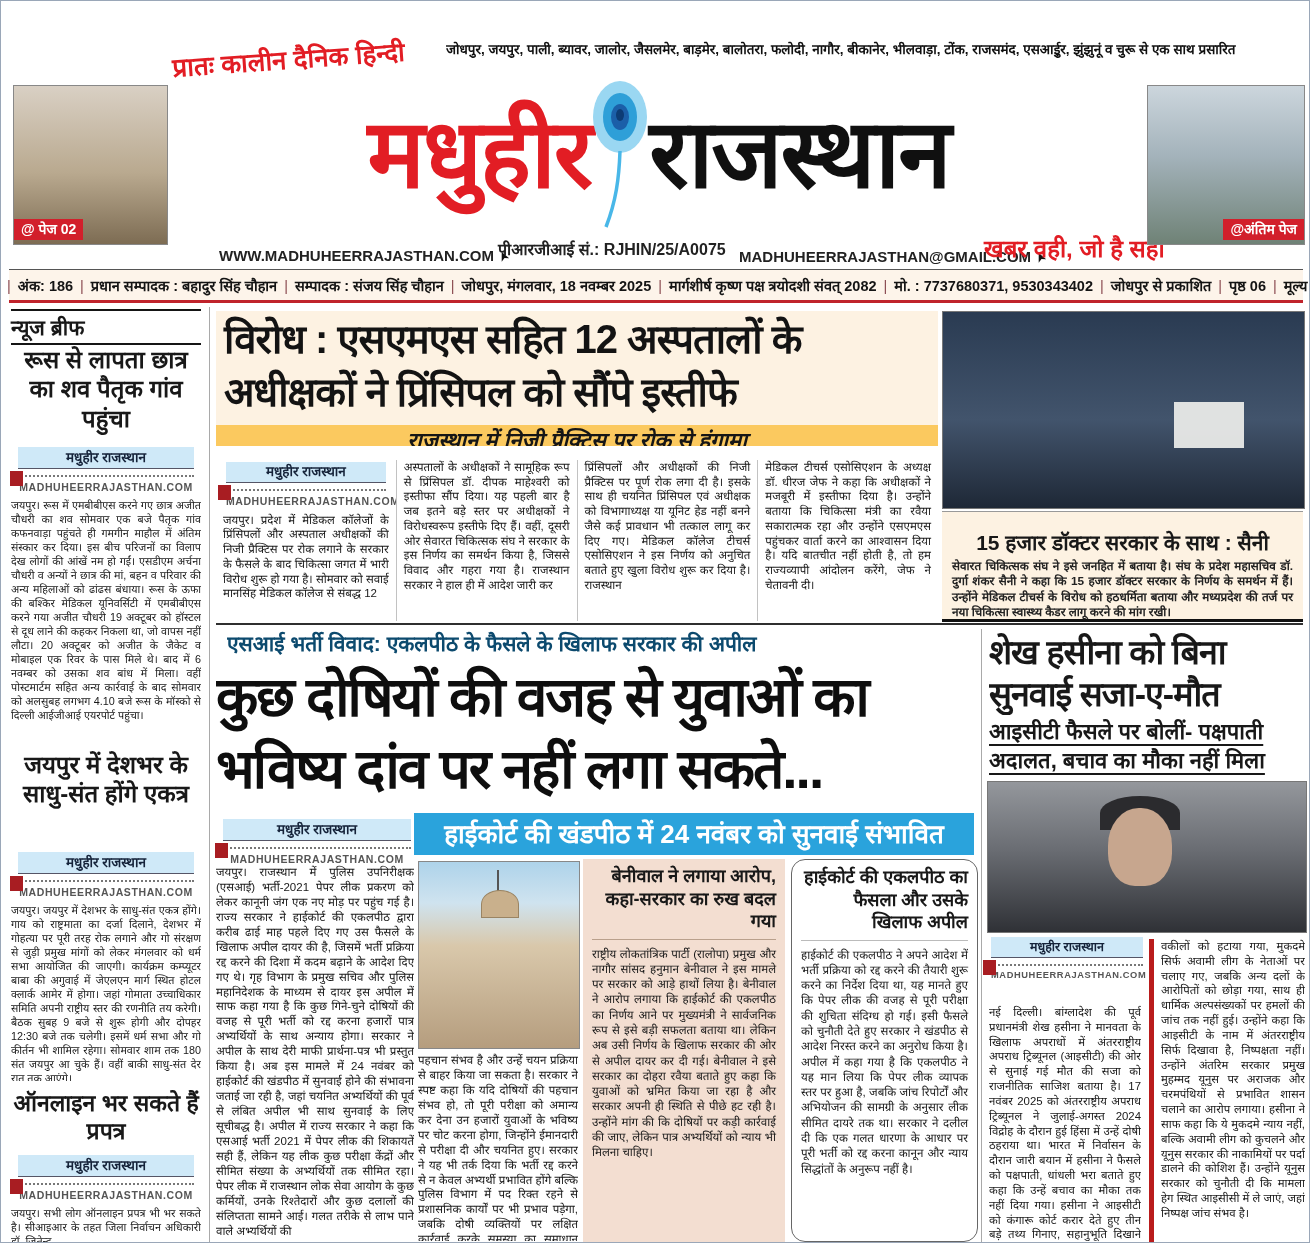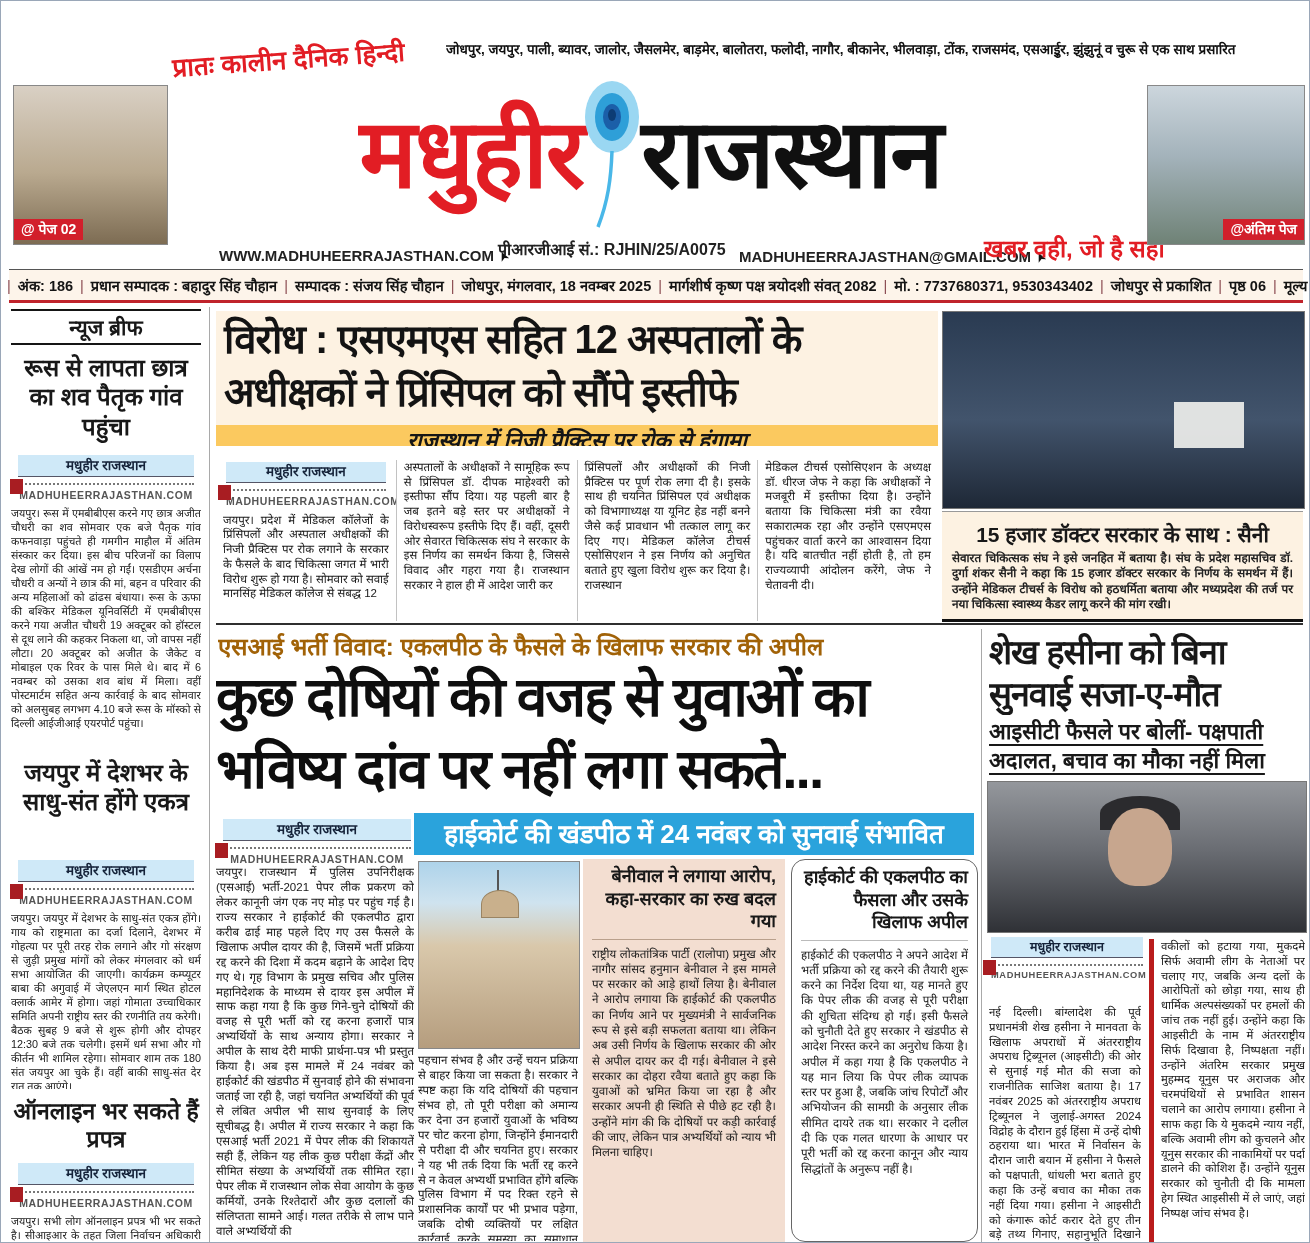--- a/index.html
+++ b/index.html
@@ -38,47 +38,47 @@
   .byline{width:100%;}
   .byline .nm{background:#cfe9f8;border-bottom:1.5px solid #556;font-size:13.5px;font-weight:bold;
     text-align:center;padding:1px 0 2px;color:#15233a;}
   .byline .dots{border-bottom:2px dotted #777;height:6px;position:relative;margin-bottom:4px;}
   .byline .sq{position:absolute;left:-8px;top:2px;width:13px;height:15px;background:#a81d22;}
   .byline .url{font-size:10.5px;letter-spacing:.6px;color:#555;font-weight:bold;text-align:center;}
 
   
   .rail{left:8px;top:306px;width:201px;height:937px;border-right:1px solid #a9a9a9;
     box-sizing:border-box;padding:2px 8px 0 2px;display:flex;flex-direction:column;overflow:hidden;}
-  .nb-title{font-size:21px;font-weight:bold;text-align:center;border-top:2px solid #151515;
+  .nb-title{font-size:21px;font-weight:bold;text-align:left;border-top:2px solid #151515;
     border-bottom:2px solid #151515;padding:2px 0;flex:0 0 auto;}
   .nb-head{font-size:24px;font-weight:bold;text-align:center;line-height:1.22;flex:0 0 auto;}
   .nb-body{font-size:10.8px;line-height:1.3;text-align:justify;flex:0 0 auto;overflow:hidden;}
   .rail .byline{width:176px;margin:4px auto 5px;flex:0 0 auto;}
 
   
   .lead-headline{left:215px;top:310px;width:722px;height:114px;background:#fdf2e2;
     font-size:40px;font-weight:800;line-height:1.33;color:#131313;padding:2px 8px;box-sizing:border-box;letter-spacing:-1px;}
   .lead-sub{left:215px;top:424px;width:722px;height:21px;background:#fbc95f;
     font-size:22px;font-weight:bold;font-style:italic;text-align:center;line-height:31px;color:#161616;}
   .lead-photo{left:941px;top:310px;width:361px;height:196px;border:1px solid #777;
     background:linear-gradient(180deg,#2a3b52 0%,#42546c 55%,#1e2836 100%);}
   .lead-photo::after{content:"";position:absolute;right:60px;top:90px;width:70px;height:46px;background:#f2f2ee;opacity:.9;}
   .lead-body{left:215px;top:459px;width:722px;height:161px;display:flex;gap:0;}
   .lead-col{flex:1 1 0;padding:0 7px;font-size:11.5px;line-height:1.28;text-align:justify;overflow:hidden;}
   .lead-col+.lead-col{border-left:1px solid #c2c2c2;}
   .lead-col .byline{width:160px;margin:2px auto 4px;}
   .caption-box{left:941px;top:510px;width:361px;height:111px;background:#fdf2e2;border-top:1px solid #999;
-    border-bottom:3px solid #111;box-sizing:border-box;padding:8px 10px;}
+    border-bottom:3px solid #111;box-sizing:border-box;padding:16px 10px;}
   .caption-title{font-size:21px;font-weight:800;text-align:center;margin-bottom:3px;}
   .caption-body{font-size:11.8px;line-height:1.3;text-align:justify;font-weight:600;color:#222;}
 
   .hrule{left:215px;top:622px;width:1087px;height:0;border-top:2px solid #2f2f2f;}
 
   
-  .si-kicker{left:217px;top:628px;width:760px;font-size:24px;font-weight:bold;color:#a16207;white-space:nowrap;overflow:hidden;}
+  .si-kicker{left:226px;top:628px;width:760px;font-size:21px;font-weight:bold;color:#0c4a6e;white-space:nowrap;overflow:hidden;}
   .si-headline{left:215px;top:661px;width:765px;height:148px;font-size:55px;font-weight:800;
     line-height:1.3;letter-spacing:-2px;color:#0e0e0e;overflow:hidden;}
   .si-byline{left:222px;top:818px;width:188px;}
   .blue-bar{left:413px;top:812px;width:560px;height:42px;background:#2aa3dc;color:#fff;
     font-size:26px;font-weight:bold;text-align:center;line-height:42px;overflow:hidden;}
   .si-col1{left:215px;top:864px;width:198px;height:376px;font-size:11.5px;line-height:1.3;text-align:justify;overflow:hidden;}
   .court-photo{left:417px;top:860px;width:160px;height:186px;border:1px solid #888;
     background:linear-gradient(180deg,#aed3ea 0%,#cfe3ef 22%,#d9c8ab 45%,#b59d7e 100%);}
   .court-photo .dome{position:absolute;left:62px;top:28px;width:36px;height:26px;background:#c9b08c;border-radius:50% 50% 0 0;border:1px solid #9a8463;}
   .court-photo .flag{position:absolute;left:78px;top:8px;width:2px;height:22px;background:#555;}
@@ -113,21 +113,21 @@
 <div id="page">
 
   <div class="abs mast-photo" style="left:12px;top:84px;width:153px;height:158px;">
     <div class="photo-label" style="left:0;">@ पेज 02</div>
   </div>
 
   <div class="abs tagline" style="left:170px;top:48px;">प्रातः कालीन दैनिक हिन्दी</div>
 
   <div class="abs cities ov" style="left:445px;top:40px;width:857px;height:22px;">जोधपुर, जयपुर, पाली, ब्यावर, जालोर, जैसलमेर, बाड़मेर, बालोतरा, फलोदी, नागौर, बीकानेर, भीलवाड़ा, टोंक, राजसमंद, एसआईुर, झुंझुनूं व चुरू से एक साथ प्रसारित</div>
 
-  <div class="abs title-row ov" style="left:162px;top:72px;width:975px;height:162px;">
+  <div class="abs title-row ov" style="left:170px;top:72px;width:975px;height:162px;">
     <span class="title-red">मधुहीर</span>
     <svg class="feather" viewBox="0 0 60 150">
       <ellipse cx="30" cy="38" rx="27" ry="36" fill="#9ad7f2"></ellipse>
       <ellipse cx="30" cy="38" rx="17" ry="24" fill="#2e9fd8"></ellipse>
       <ellipse cx="30" cy="38" rx="9" ry="13" fill="#1b5fa8"></ellipse>
       <ellipse cx="30" cy="36" rx="4" ry="6" fill="#0d3c74"></ellipse>
       <path d="M30 72 C29 100 26 122 16 148" stroke="#49b7e8" stroke-width="3.5" fill="none"></path>
     </svg>
     <span class="title-black">राजस्थान</span>
   </div>
@@ -156,21 +156,21 @@
     <span>मार्गशीर्ष कृष्ण पक्ष त्रयोदशी संवत् 2082</span>
     <span>मो. : 7737680371, 9530343402</span>
     <span>जोधपुर से प्रकाशित</span>
     <span>पृष्ठ 06</span>
     <span>मूल्य : 3.00</span>
   </div>
 
   <div class="abs rail">
     <div class="nb-title">न्यूज ब्रीफ</div>
 
-    <div class="nb-head" style="margin-top:8px;height:98px;">रूस से लापता छात्र का शव पैतृक गांव पहुंचा</div>
+    <div class="nb-head" style="margin-top:0;height:98px;">रूस से लापता छात्र का शव पैतृक गांव पहुंचा</div>
     <div class="byline">
       <div class="nm">मधुहीर राजस्थान</div>
       <div class="dots">
           <span class="sq"></span>
         </div>
       <div class="url">MADHUHEERRAJASTHAN.COM</div>
     </div>
     <div class="nb-body" style="height:240px;">जयपुर। रूस में एमबीबीएस करने गए छात्र अजीत चौधरी का शव सोमवार एक बजे पैतृक गांव कफनवाड़ा पहुंचते ही गमगीन माहौल में अंतिम संस्कार कर दिया। इस बीच परिजनों का विलाप देख लोगों की आंखें नम हो गईं। एसडीएम अर्चना चौधरी व अन्यों ने छात्र की मां, बहन व परिवार की अन्य महिलाओं को ढांढस बंधाया। रूस के ऊफा की बश्किर मेडिकल यूनिवर्सिटी में एमबीबीएस करने गया अजीत चौधरी 19 अक्टूबर को हॉस्टल से दूध लाने की कहकर निकला था, जो वापस नहीं लौटा। 20 अक्टूबर को अजीत के जैकेट व मोबाइल एक रिवर के पास मिले थे। बाद में 6 नवम्बर को उसका शव बांध में मिला। वहीं पोस्टमार्टम सहित अन्य कार्रवाई के बाद सोमवार को अलसुबह लगभग 4.10 बजे रूस के मॉस्को से दिल्ली आईजीआई एयरपोर्ट पहुंचा।</div>
 
     <div class="nb-head" style="margin-top:12px;height:98px;">जयपुर में देशभर के साधु-संत होंगे एकत्र</div>

